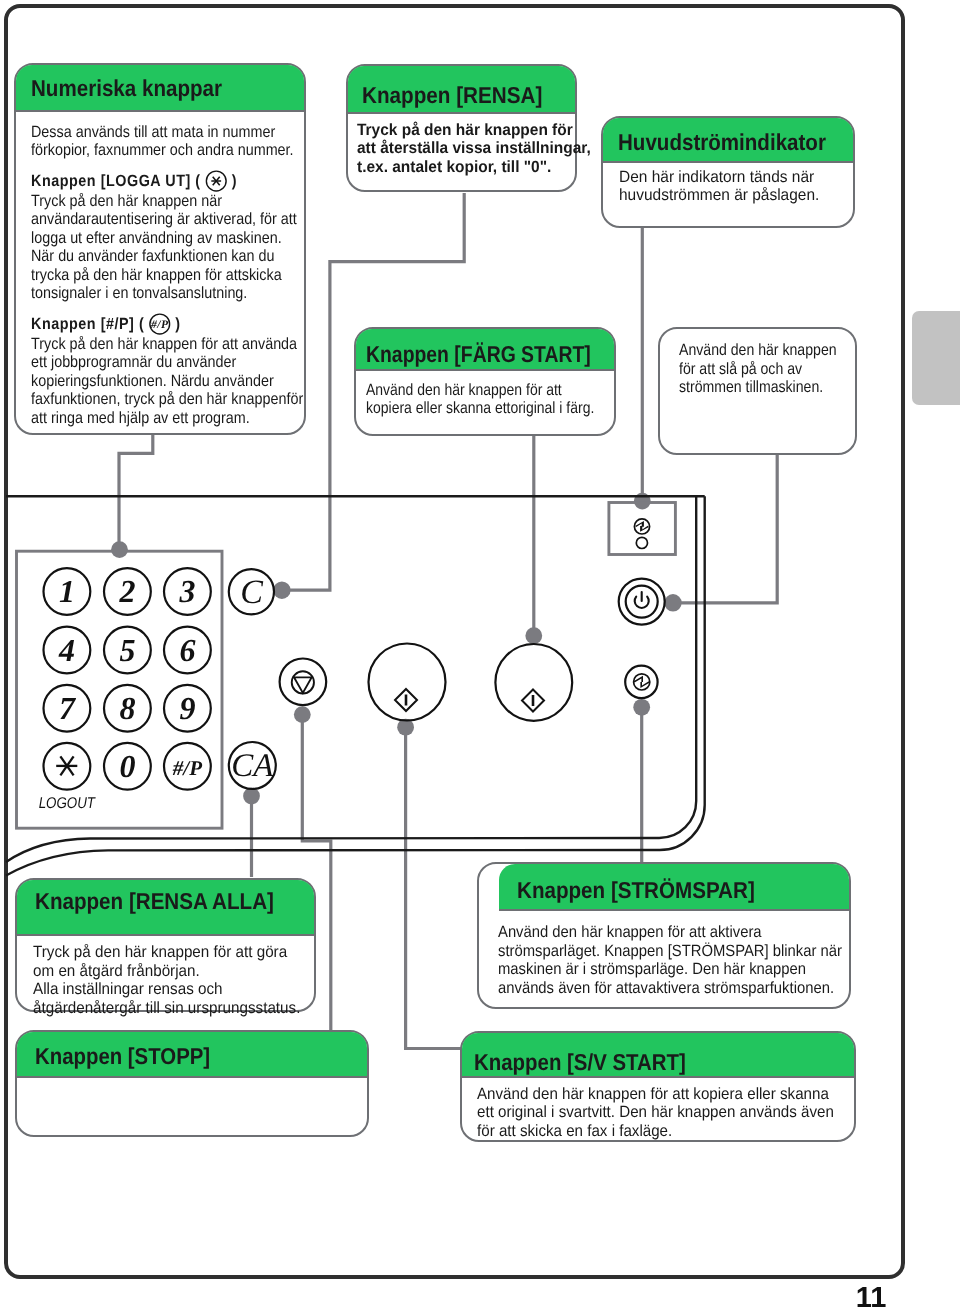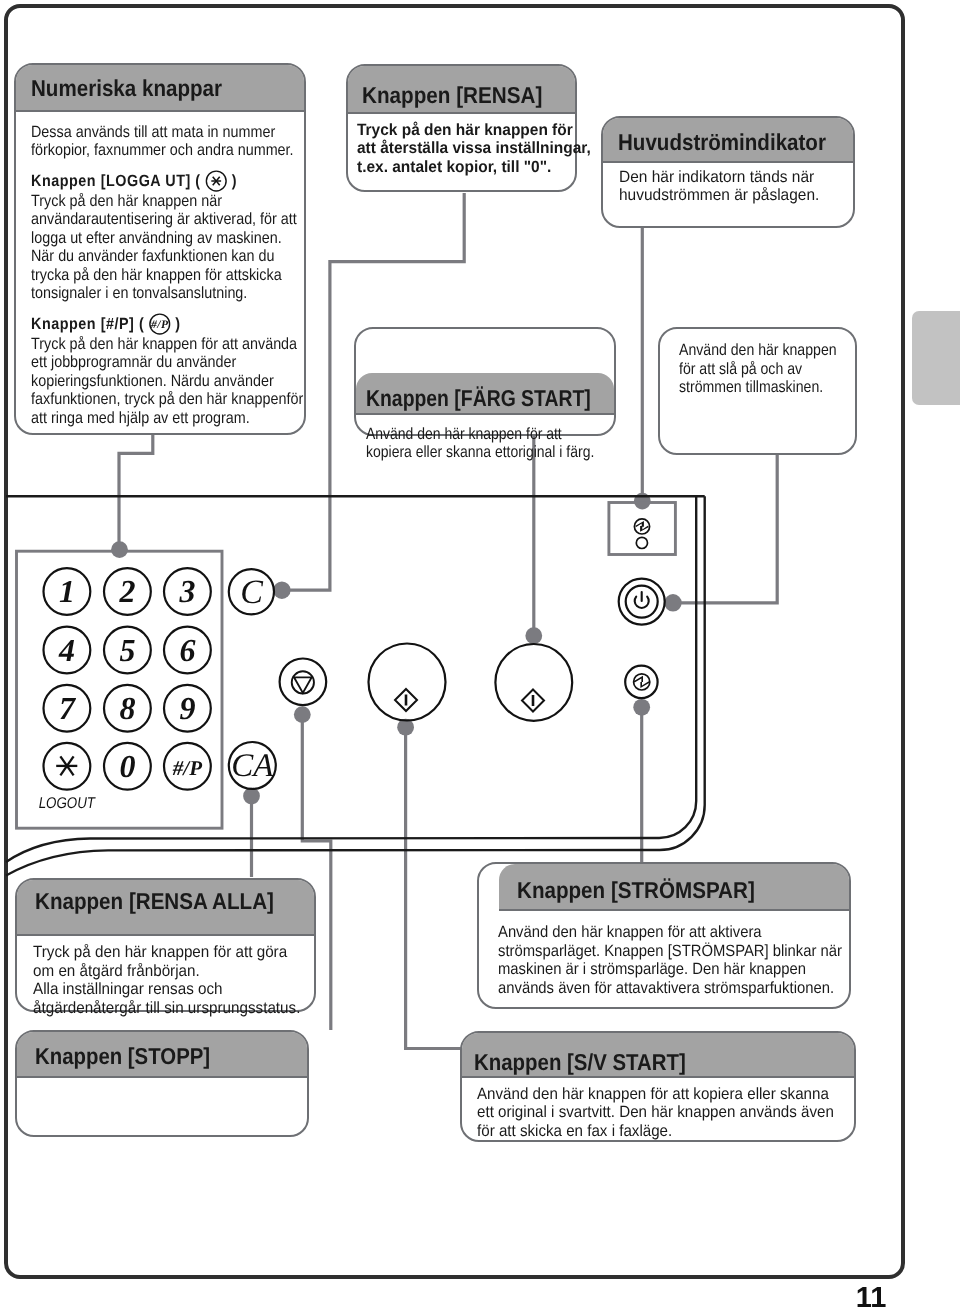--- a/index.html
+++ b/index.html
@@ -9,21 +9,21 @@
   .page-frame{position:absolute;left:4px;top:4px;width:901px;height:1275px;
        border:4px solid #2f2f2f;border-radius:16px;box-sizing:border-box;}
   .side-tab{position:absolute;right:0;top:311px;width:48px;height:94px;background:#c2c2c2;
        border-radius:7px 0 0 7px;}
   .page-num{position:absolute;left:840px;top:1282px;width:62px;text-align:center;
        font-size:29px;font-weight:bold;color:#111;letter-spacing:0px;}
 
   
   .cb{position:absolute;box-sizing:border-box;border:2.7px solid #6e7074;border-radius:19px;
       background:#ffffff;}
-  .cb .hd{box-sizing:border-box;background:#a3a3a3;border-bottom:2.7px solid #6e7074;
+  .cb .hd{box-sizing:border-box;background:#22c55e;border-bottom:2.7px solid #6e7074;
       border-radius:16px 16px 0 0;font-weight:bold;display:flex;align-items:center;}
   .cb .bd{box-sizing:border-box;}
   .cb p{margin:0;}
 
   
   svg.diagram{position:absolute;left:0;top:0;width:960px;height:1310px;pointer-events:none;}
 
   .cb .hd{font-size:23px;white-space:nowrap;overflow:visible;align-items:flex-start;}
   .cb .hd > span{display:inline-block;transform:scaleX(var(--hscale,0.885));transform-origin:left top;}
   .cb .bd p span{display:inline;}
@@ -65,32 +65,32 @@
 
   #cb-rensa{left:346px;top:64px;width:231px;height:127.5px;}
   #cb-rensa .hd{height:47.5px;padding:15.8px 0 0 13.5px;}
   #cb-rensa .bd{padding:7.1px 0 0 8.5px;font-weight:bold;}
 
   #cb-huvudstrom{left:600.5px;top:115.8px;width:254.5px;height:111.8px;}
   #cb-huvudstrom .hd{height:45.1px;padding:11.5px 0 0 15.8px;}
   #cb-huvudstrom .bd{padding:4.8px 0 0 16.5px;}
 
   #cb-fargstart{left:354.4px;top:327.3px;width:261.6px;height:109.2px;}
-  #cb-fargstart .hd{height:42.2px;padding:12.0px 0 0 9.8px;margin-top:44px;}
+  #cb-fargstart .hd{height:42.2px;padding:12.0px 0 0 9.8px;}
   #cb-fargstart .bd{padding:9.5px 0 0 9.4px;}
 
   #cb-paav{left:657.7px;top:327.4px;width:199px;height:128.1px;}
   #cb-paav .hd{height:43.9px;padding:8.4px 0 0 19.2px;}
   #cb-paav .bd{padding:12.1px 0 0 19.5px;}
 
   #cb-rensaalla{left:15.2px;top:877.6px;width:300.8px;height:134.9px;}
   #cb-rensaalla .hd{height:56px;padding:8.2px 0 0 17.8px;}
   #cb-rensaalla .bd{padding:7.6px 0 0 15.6px;}
 
-  #cb-stopp{left:14.9px;top:1029.6px;width:294px;height:107.0px;}
+  #cb-stopp{left:14.9px;top:1029.6px;width:354px;height:107.0px;}
   #cb-stopp .hd{height:46.7px;padding:11.7px 0 0 17.8px;}
   #cb-stopp .bd{padding:9.5px 0 0 15.7px;}
 
   #cb-stromspar{left:476.7px;top:861.8px;width:374.5px;height:147.3px;}
   #cb-stromspar .hd{height:47.1px;padding:13.6px 0 0 18.8px;margin-left:20px;}
   #cb-stromspar .bd{padding:12.3px 0 0 19.3px;}
 
   #cb-svstart{left:460.1px;top:1030.5px;width:395.8px;height:111.2px;}
   #cb-svstart .hd{height:45.3px;padding:10.8px 0 0 12.3px;align-items:flex-end;}
   #cb-svstart .bd{padding:6.9px 0 0 15.2px;}

